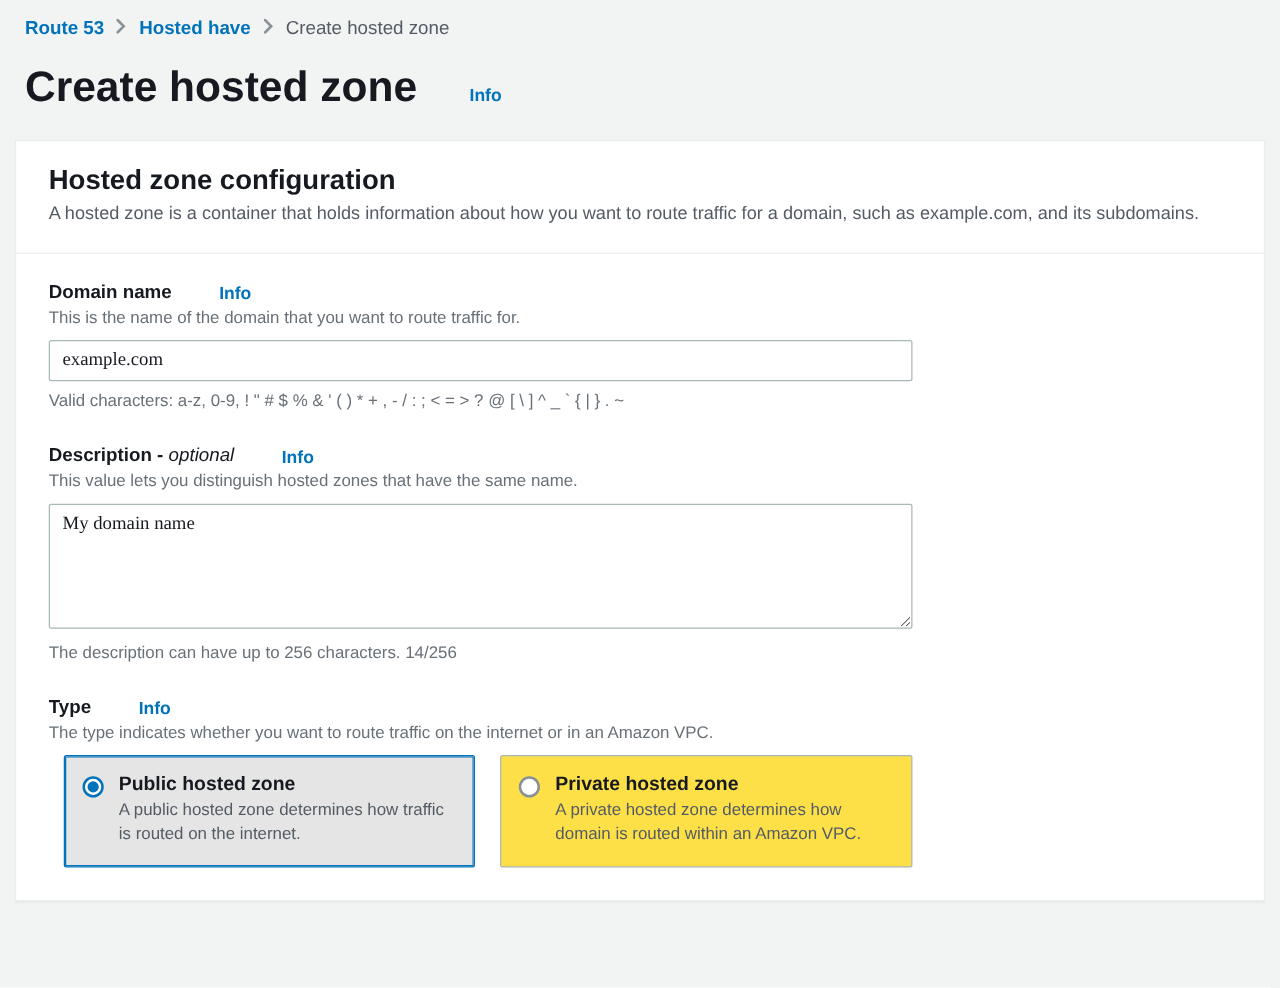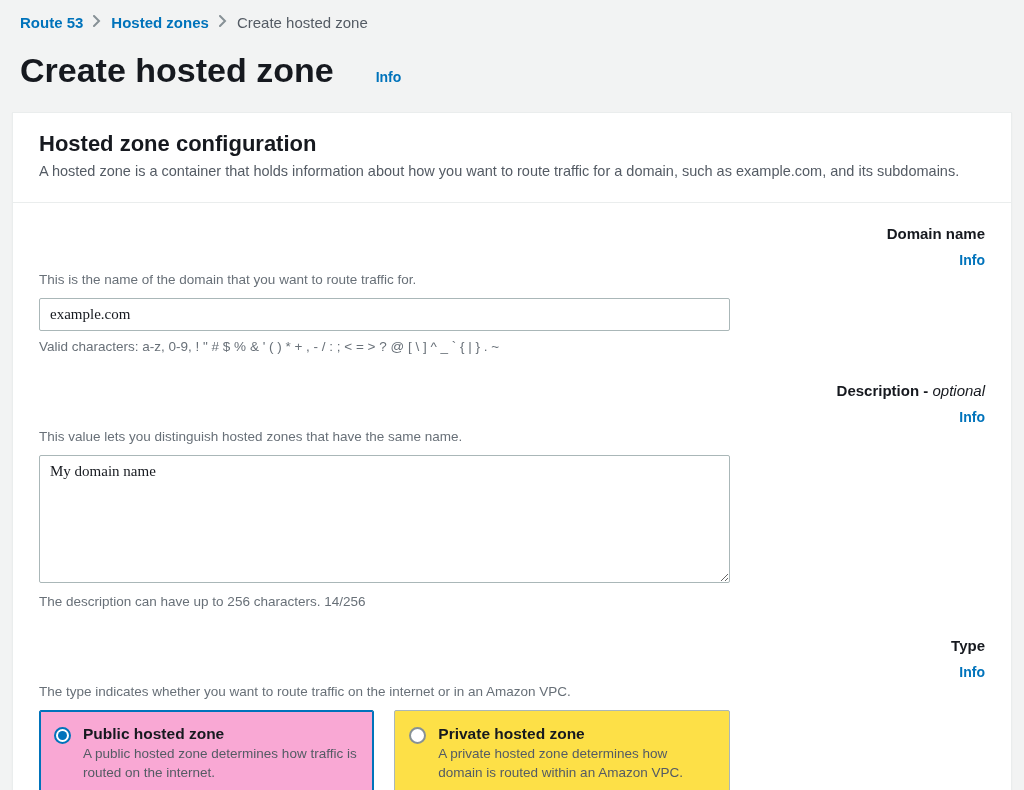--- a/index.html
+++ b/index.html
@@ -56,21 +56,20 @@
     .panel-header h2 { font-size: 22px; font-weight: 700; margin-bottom: 4px; }
     .panel-header .sub { color: #545b64; font-size: 14.5px; line-height: 1.45; }
     .panel-body { padding: 22px 26px 26px 26px; }
     .field { margin-bottom: 26px; }
     .field:last-child { margin-bottom: 0; }
     .field-label-row {
       display: flex;
       align-items: flex-end;
       gap: 10px;
       margin-bottom: 2px;
-      flex-direction: column;
     }
     .field-label {
       font-size: 15px;
       font-weight: 600;
       color: #16191f;
     }
     .field-label .optional { font-style: italic; font-weight: 500; }
     .field-desc, .field-hint {
       color: #687078;
       font-size: 13.5px;
@@ -82,41 +81,42 @@
       width: 73%;
       max-width: 720px;
       border: 1px solid #aab7b8;
       border-radius: 2px;
       padding: 7px 10px;
       font-size: 15px;
       font-family: Liberation Serif, serif;
       color: #16191f;
       background: #fff;
     }
-    .textarea-input { height: 128px; resize: both; }
+    .textarea-input { height: 100px; resize: both; }
     .radio-tiles {
       display: flex;
       gap: 20px;
       width: 73%;
       max-width: 720px;
     }
     .radio-tile {
       flex: 1;
       border: 1px solid #aab7b8;
       border-radius: 2px;
       padding: 14px 16px 16px 14px;
       display: flex;
       gap: 12px;
       cursor: pointer;
       background: #fde047;
     }
     .radio-tile.selected {
       border-color: #0073bb;
-      background: #f9a8d4;
+      background: #e5e5e5;
       box-shadow: 0 0 0 1px #0073bb inset;
+      margin-left: 12px;
     }
     .radio-circle {
       width: 17px; height: 17px;
       border: 2px solid #879196;
       border-radius: 50%;
       flex-shrink: 0;
       margin-top: 2px;
       position: relative;
       background: #fff;
     }
@@ -135,21 +135,21 @@
 </head>
 <body>
 
 <nav class="breadcrumbs">
   <a>Route 53</a>
   <span class="sep">
     <svg width="8" height="12" viewBox="0 0 8 12">
         <path d="M1 1l5 5-5 5" stroke="#879196" stroke-width="2" fill="none" stroke-linecap="round"></path>
       </svg>
   </span>
-  <a>Hosted zones</a>
+  <a>Hosted have</a>
   <span class="sep">
     <svg width="8" height="12" viewBox="0 0 8 12">
         <path d="M1 1l5 5-5 5" stroke="#879196" stroke-width="2" fill="none" stroke-linecap="round"></path>
       </svg>
   </span>
   <span class="current">Create hosted zone</span>
 </nav>
 
 <div class="page-header">
   <h1>Create hosted zone</h1>

